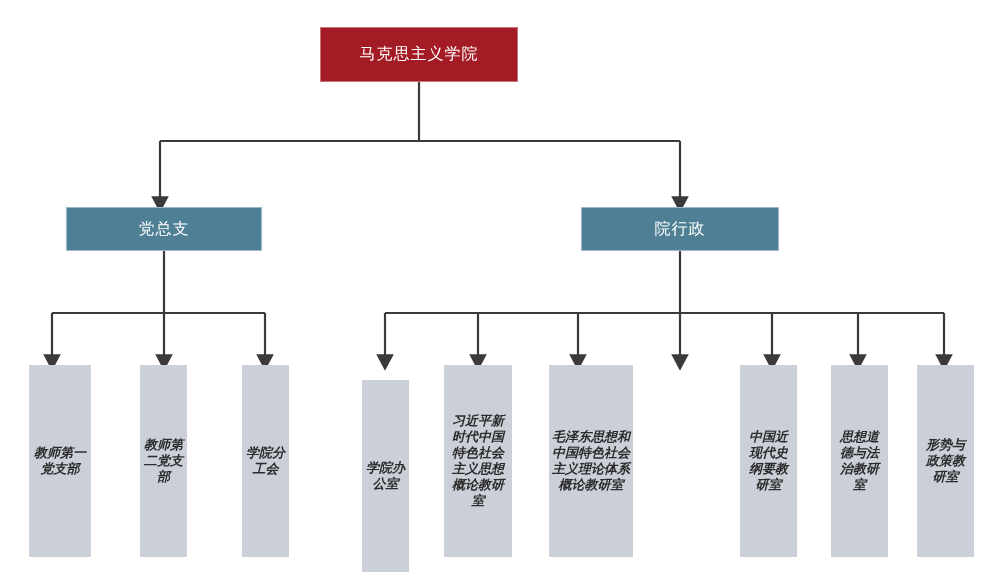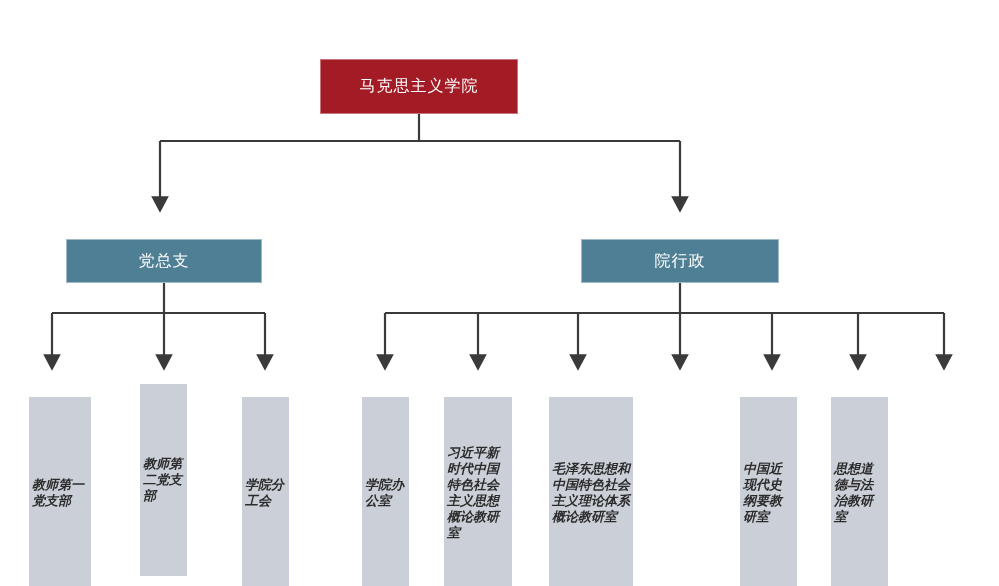--- a/index.html
+++ b/index.html
@@ -10,21 +10,21 @@
     overflow:hidden;
   }
   #chart-root{position:relative;width:999px;height:586px;}
 
   #connector-layer{position:absolute;left:0;top:0;width:999px;height:586px;}
 
   .node{
     position:absolute;
     box-sizing:border-box;
     display:flex;align-items:center;justify-content:center;
-    margin-top:32px;
+    text-align:center;
   }
 
   .node-root{
     background:#A31B25;
     color:#FFFFFF;
     font-size:16px;
     letter-spacing:1px;
     border:1px solid #C9737A;
   }
   .node-branch{
@@ -97,43 +97,46 @@
   </div>
 
   <div class="node node-branch" style="left:581px;top:207px;width:198px;height:44px;">
     <span>院行政</span>
   </div>
 
   <div class="node node-leaf" style="left:29px;top:365px;width:62px;height:192px;">
     <span class="leaf-text">教师第一党支部</span>
   </div>
 
-  <div class="node node-leaf" style="left:140px;top:352px;width:47px;height:192px;">
+  <div class="node node-leaf" style="left:140px;top:365px;width:47px;height:192px;">
     <span class="leaf-text">教师第二党支部</span>
   </div>
 
   <div class="node node-leaf" style="left:242px;top:365px;width:47px;height:192px;">
     <span class="leaf-text">学院分工会</span>
   </div>
 
-  <div class="node node-leaf" style="left:362px;top:365px;width:47px;height:192px;">
+  <div class="node node-leaf" style="left:362px;top:380px;width:47px;height:192px;">
     <span class="leaf-text">学院办公室</span>
   </div>
 
   <div class="node node-leaf" style="left:444px;top:365px;width:68px;height:192px;">
     <span class="leaf-text">习近平新时代中国特色社会主义思想概论教研室</span>
   </div>
 
   <div class="node node-leaf" style="left:549px;top:365px;width:84px;height:192px;">
     <span class="leaf-text">毛泽东思想和中国特色社会主义理论体系概论教研室</span>
   </div>
 
 
   <div class="node node-leaf" style="left:740px;top:365px;width:57px;height:192px;">
     <span class="leaf-text">中国近现代史纲要教研室</span>
   </div>
 
   <div class="node node-leaf" style="left:831px;top:365px;width:57px;height:192px;">
     <span class="leaf-text">思想道德与法治教研室</span>
   </div>
 
+  <div class="node node-leaf" style="left:917px;top:365px;width:57px;height:192px;">
+    <span class="leaf-text">形势与政策教研室</span>
+  </div>
 
 </div>
 
 </body></html>

